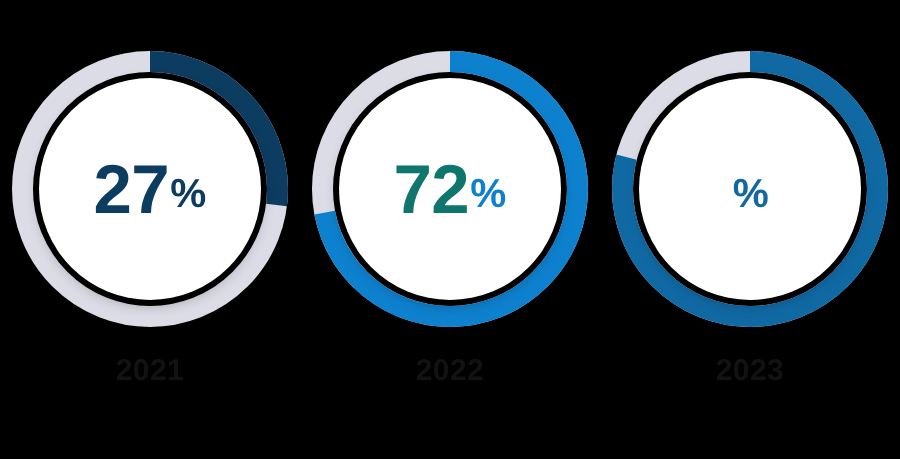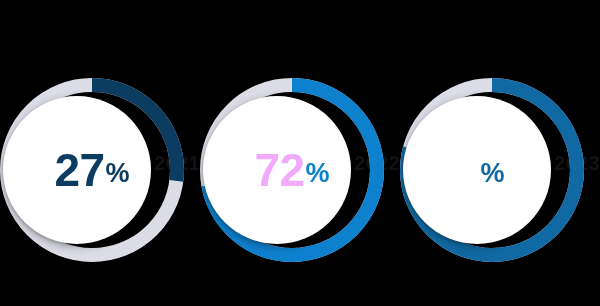--- a/index.html
+++ b/index.html
@@ -26,21 +26,21 @@
     box-sizing: border-box;
     padding: 0;
   }
 
   .gauge-cell {
     position: relative;
     width: 200px;
     height: 306px;
     flex: 0 0 200px;
     display: flex;
-    flex-direction: row;
+    flex-direction: column;
     align-items: center;
   }
 
   .donut-wrap {
     position: relative;
     width: 184px;
     height: 184px;
     margin-top: 34px;
   }
 
@@ -125,21 +125,21 @@
   </div>
 
   <div class="gauge-cell">
     <div class="donut-wrap">
       <svg class="donut-svg" viewBox="0 0 184 184">
         <circle class="js-track" cx="92" cy="92" r="85" fill="none" stroke-width="14" stroke="#dcdce6"></circle>
         <circle class="js-arc" cx="92" cy="92" r="85" fill="none" stroke-width="14" transform="rotate(-90 92 92)" stroke="#0e81ce" stroke-dasharray="384.5309407993907 149.53981031087415" stroke-dashoffset="0"></circle>
       </svg>
       <div class="inner-disc" style="background: rgb(255, 255, 255);"></div>
       <div class="value-text">
-        <span class="value-num js-num" style="color: #f0abfc;">72</span>
+        <span class="value-num js-num" style="color: #0f766e;">72</span>
         <span class="value-pct js-pct" style="color: rgb(14, 129, 206);">%</span>
       </div>
     </div>
     <div class="year-label" style="color: rgb(18, 18, 18);">2022</div>
   </div>
 
   <div class="gauge-cell">
     <div class="donut-wrap">
       <svg class="donut-svg" viewBox="0 0 184 184">
         <circle class="js-track" cx="92" cy="92" r="85" fill="none" stroke-width="14" stroke="#dcdce6"></circle>

